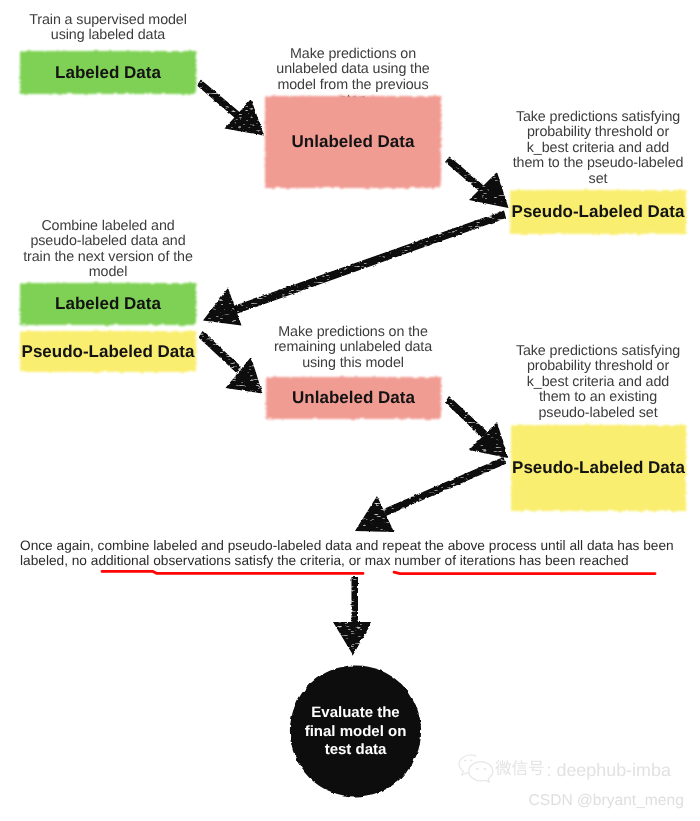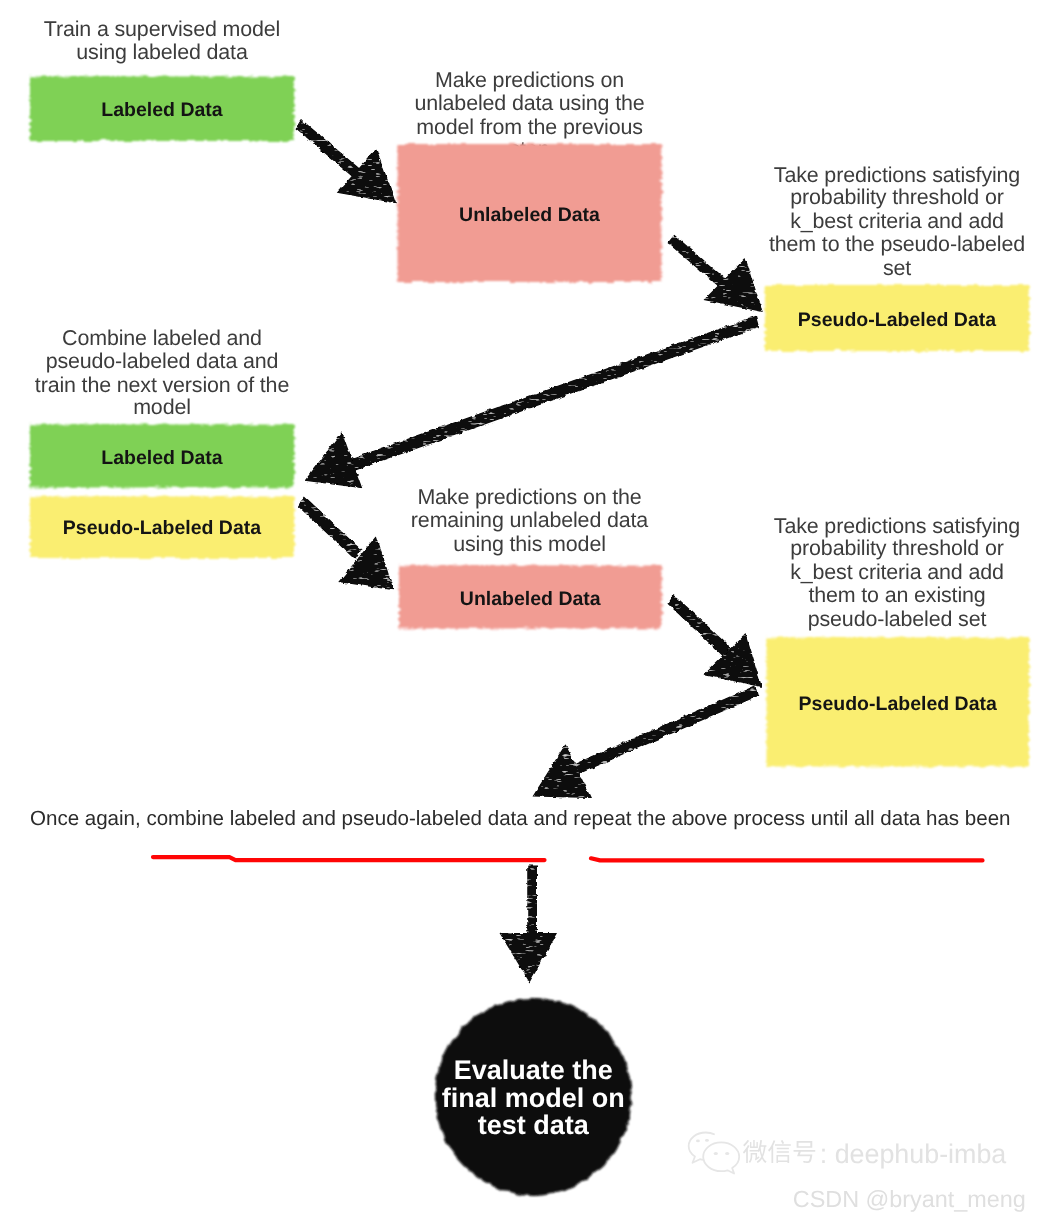--- a/index.html
+++ b/index.html
@@ -4,30 +4,30 @@
 <style>
   html,body{margin:0;padding:0;background:#fff;}
   body{width:700px;height:821px;position:relative;overflow:hidden;
        font-family:"Liberation Sans",sans-serif;color:#000;
        -webkit-font-smoothing:antialiased;text-rendering:geometricPrecision;
        -webkit-text-stroke:0.01px transparent;}
   .stage{position:absolute;left:0;top:0;width:700px;height:783px;filter:blur(0.32px);}
   .cap{position:absolute;text-align:center;font-size:14.3px;line-height:15.4px;
        color:#3c3c3c;font-weight:400;letter-spacing:-0.1px;white-space:pre-line;}
   .box{position:absolute;display:flex;align-items:center;justify-content:center;
-       font-weight:700;font-size:13px;color:#141414;letter-spacing:0px;}
+       font-weight:700;font-size:17px;color:#141414;letter-spacing:0px;}
   .boxfill{position:absolute;left:0;top:0;width:100%;height:100%;
            filter:url(#rough);}
   .boxtxt{position:relative;z-index:2;}
   svg.layer{position:absolute;left:0;top:0;width:700px;height:821px;overflow:visible;}
   .foot{position:absolute;font-size:13.7px;line-height:15.2px;
         color:#2b2b2b;}
   .foot div{margin:0;padding:0;}
   .circletxt{position:absolute;text-align:center;color:#fff;font-weight:700;
-             font-size:18px;line-height:18.6px;white-space:pre-line;z-index:3;}
+             font-size:15px;line-height:18.6px;white-space:pre-line;z-index:3;}
 </style>
 </head>
 <body>
 
 <div class="stage">
 
   <svg class="layer" viewBox="0 0 700 821">
     <defs>
       <filter id="rough" x="-8%" y="-16%" width="116%" height="132%">
         <feTurbulence type="fractalNoise" baseFrequency="0.15 0.45" numOctaves="3" seed="7" result="n"></feTurbulence>
@@ -165,20 +165,21 @@
     <span class="boxtxt">Unlabeled Data</span>
   </div>
 
   <div class="box" style="left:511px;top:425px;width:175px;height:86px;">
     <div class="boxfill" style="background:#faee71;"></div>
     <span class="boxtxt">Pseudo-Labeled Data</span>
   </div>
 
   <div class="foot" style="left:20px;top:538px;width:660px;">
     <div>Once again, combine labeled and pseudo-labeled data and repeat the above process until all data has been</div>
+    <div>labeled, no additional observations satisfy the criteria, or max number of iterations has been reached</div>
   </div>
 
   <svg class="layer" viewBox="0 0 700 821">
     <g filter="url(#roughcircle)">
       <circle cx="355.5" cy="731" r="65.6" fill="#080808"></circle>
     </g>
   </svg>
   <div class="circletxt" style="left:290px;top:704px;width:131px;">Evaluate the
 final model on
 test data</div>

